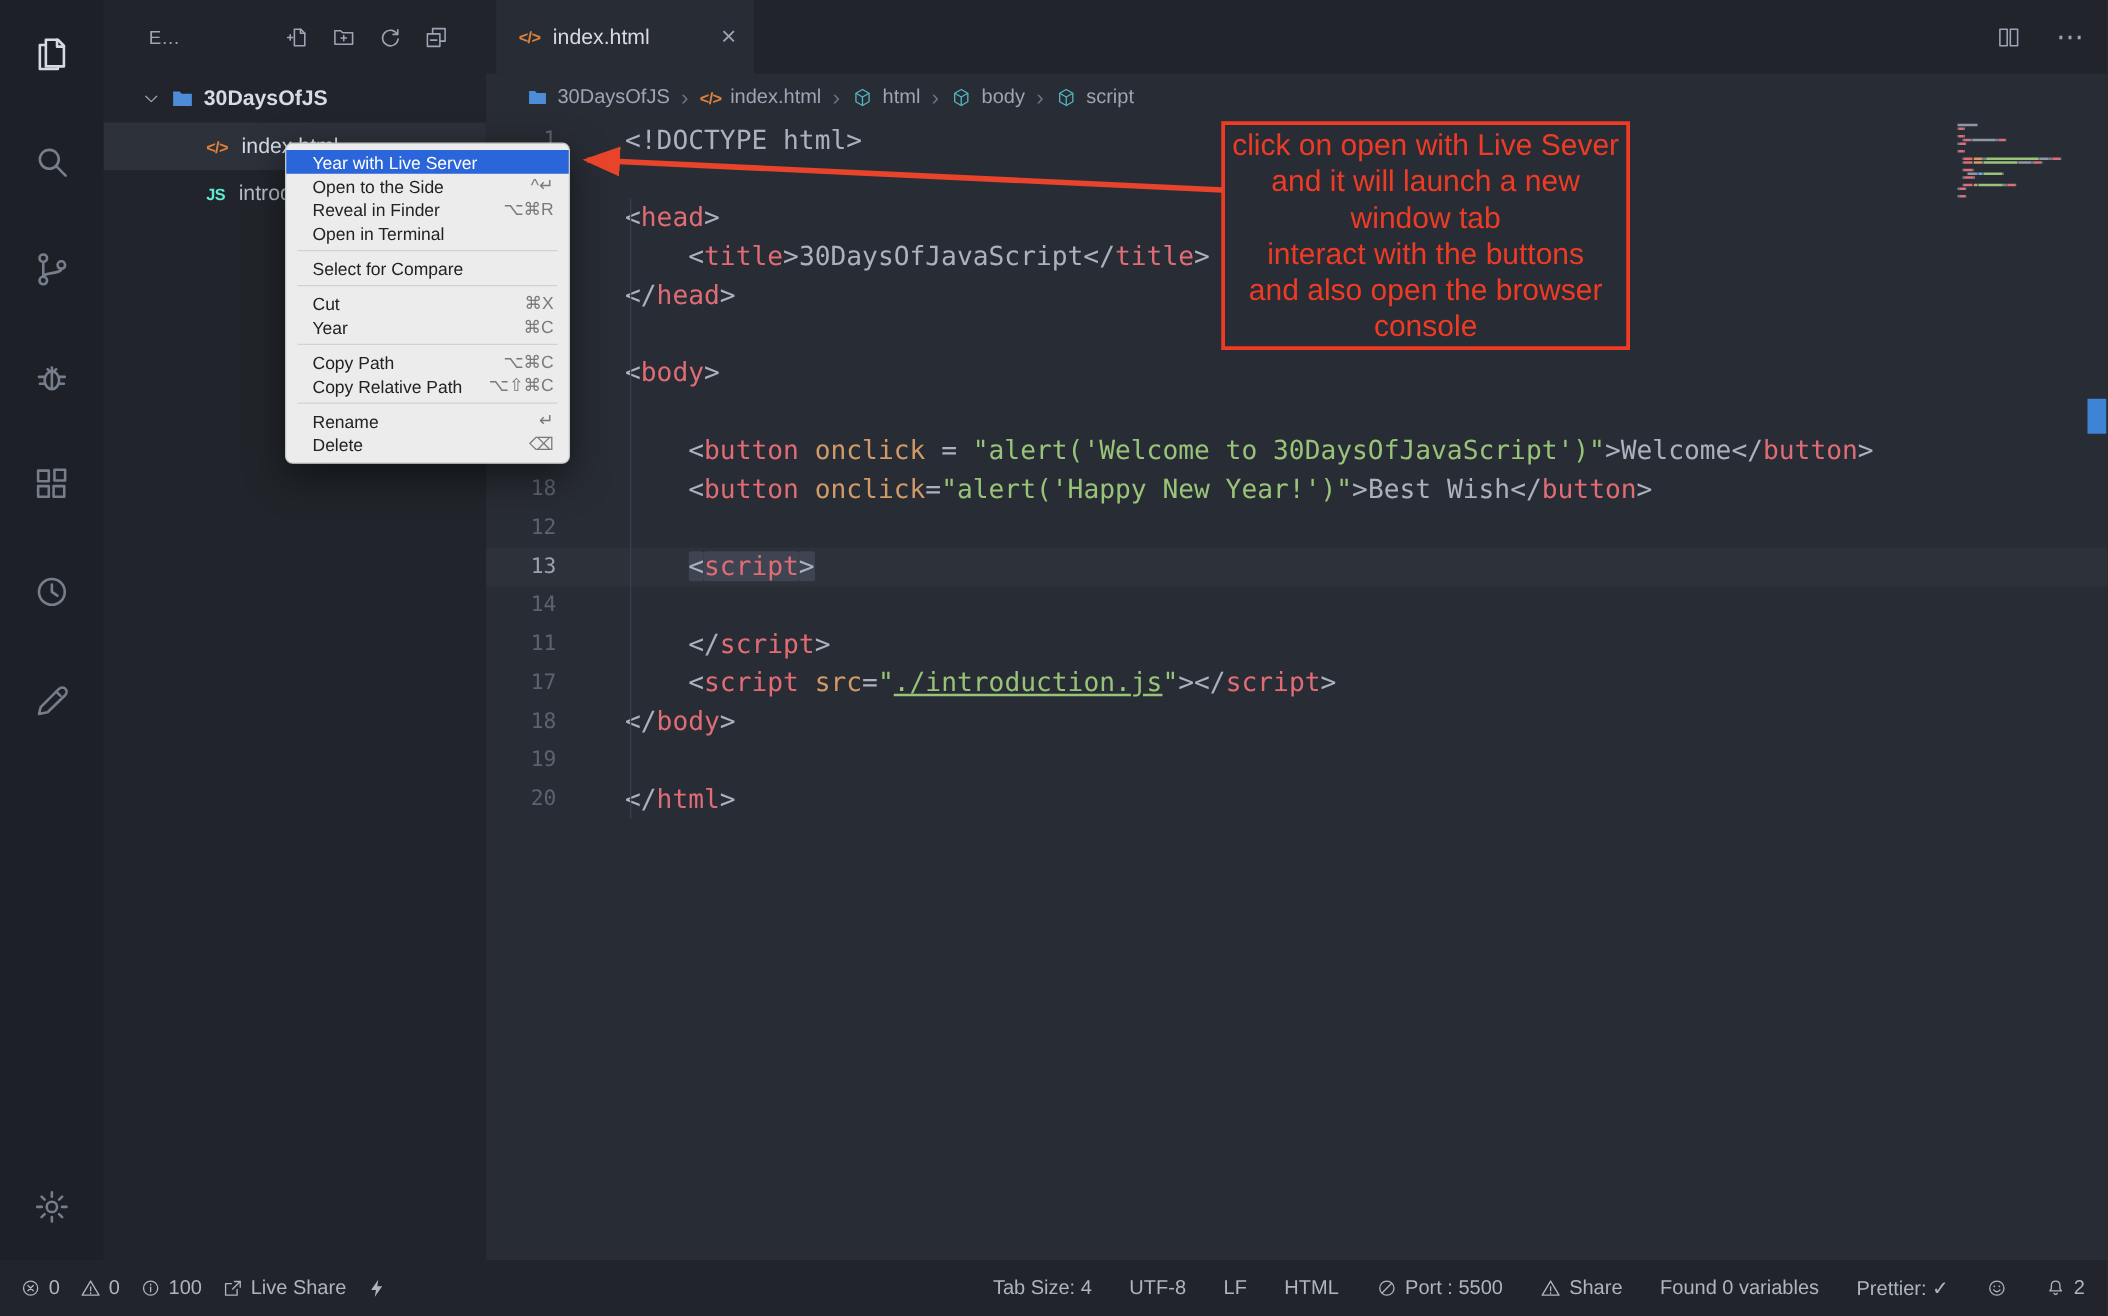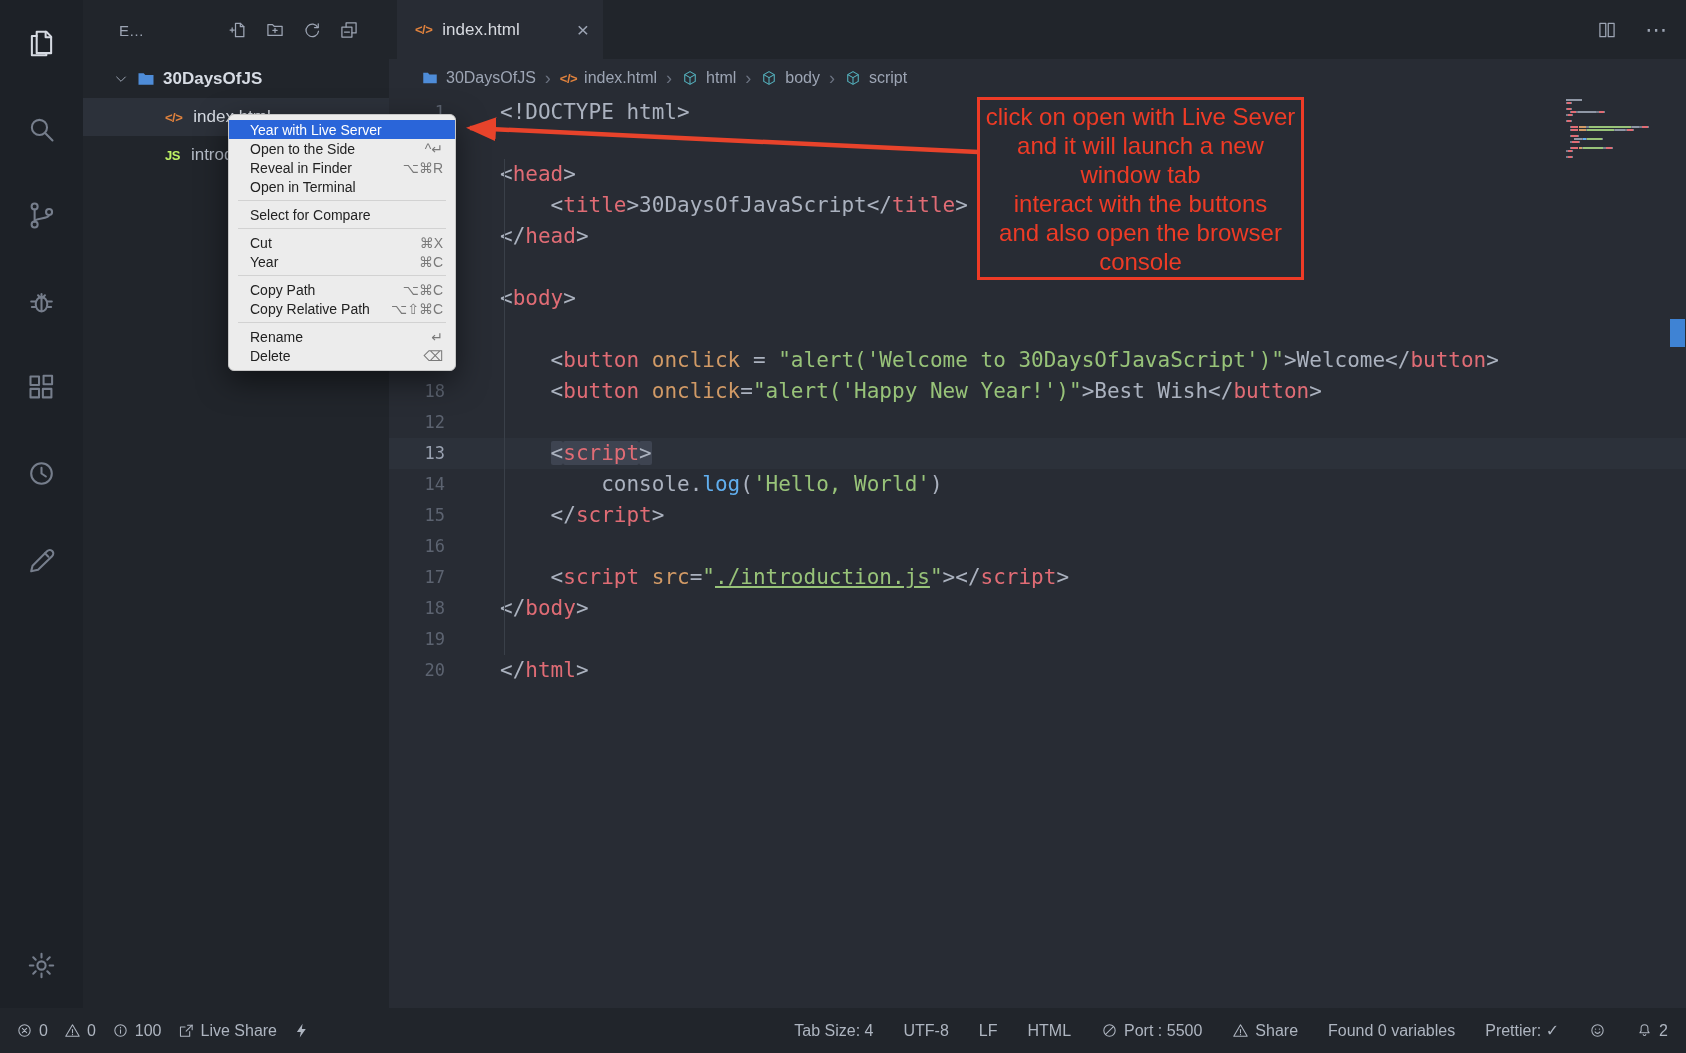--- a/index.html
+++ b/index.html
@@ -32,21 +32,21 @@
   .sb-tools .ic{width:20px;height:20px;cursor:pointer;color:#9da5b4}
   .tree{font-size:17px;color:#b6bdc9}
   .row{display:flex;align-items:center;height:38px;cursor:pointer;white-space:nowrap;overflow:hidden}
   .row.root{padding-left:30px;color:#d7dce4;font-weight:bold;gap:7px}
   .row.root .chev{width:16px;height:16px;color:#9da5b4}
   .row.root .fold{width:20px;height:20px}
   .row.file{padding-left:82px;gap:11px}
   .row.file.sel{background:#2c313a;color:#d7dce4}
   .fg{font-weight:bold;font-size:13px;letter-spacing:-.5px}
   .fg.html{color:#e0823d}
-  .fg.js{color:#bef264}
+  .fg.js{color:#5eead4}
 
   
   .editor{position:absolute;left:389px;top:0;right:0;height:1008px;background:#282c34}
   .tabbar{height:59px;background:#21252b;display:flex;position:relative}
   .tab{width:206px;margin-left:8px;background:#282c34;display:flex;align-items:center;gap:10px;
     padding:0 14px 0 18px;color:#d7dae0;font-size:17px;cursor:pointer}
   .tclose{margin-left:auto;color:#9da5b4;font-size:21px;cursor:pointer;line-height:1}
   .editor-actions{position:absolute;right:18px;top:0;height:59px;display:flex;align-items:center;
     gap:28px;color:#9da5b4}
   .editor-actions .ic{width:20px;height:20px;cursor:pointer}
@@ -378,29 +378,24 @@
           <div class="cl">
             <span class="ln">12</span>
             <span class="lc"></span>
           </div>
           <div class="cl cur">
             <span class="ln">13</span>
             <span class="lc"><span class="tk plain">    </span><span class="tk punct sel">&lt;</span><span class="tk tag sel">script</span><span class="tk punct sel">&gt;</span></span>
           </div>
           <div class="cl">
             <span class="ln">14</span>
-            <span class="lc"><span class="tk plain">        </span><span class="tk plain">console</span><span class="tk punct">.</span><span class="tk func">log</span><span class="tk punct">(</span><span class="tk string">'Hello, World'</span><span class="tk punct">)</span></span>
-          </div>
-          <div class="cl">
-            <span class="ln">15</span>
+          </div>
+          <div class="cl">
+            <span class="ln">11</span>
             <span class="lc"><span class="tk plain">    </span><span class="tk punct">&lt;/</span><span class="tk tag">script</span><span class="tk punct">&gt;</span></span>
-          </div>
-          <div class="cl">
-            <span class="ln">16</span>
-            <span class="lc"></span>
           </div>
           <div class="cl">
             <span class="ln">17</span>
             <span class="lc"><span class="tk plain">    </span><span class="tk punct">&lt;</span><span class="tk tag">script</span><span class="tk plain"> </span><span class="tk attr">src</span><span class="tk punct">=</span><span class="tk string">"</span><span class="tk string link">./introduction.js</span><span class="tk string">"</span><span class="tk punct">&gt;</span><span class="tk punct">&lt;/</span><span class="tk tag">script</span><span class="tk punct">&gt;</span></span>
           </div>
           <div class="cl">
             <span class="ln">18</span>
             <span class="lc"><span class="tk punct">&lt;/</span><span class="tk tag">body</span><span class="tk punct">&gt;</span></span>
           </div>
           <div class="cl">

